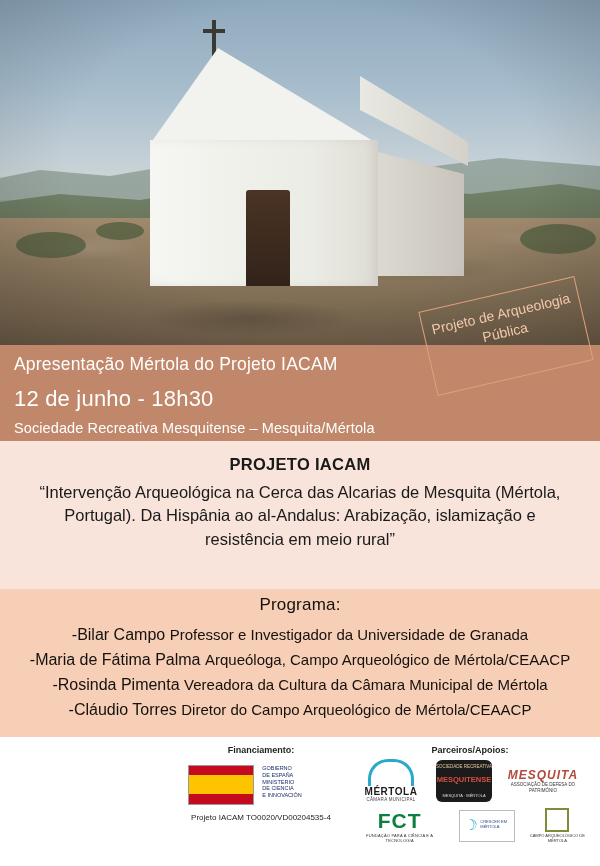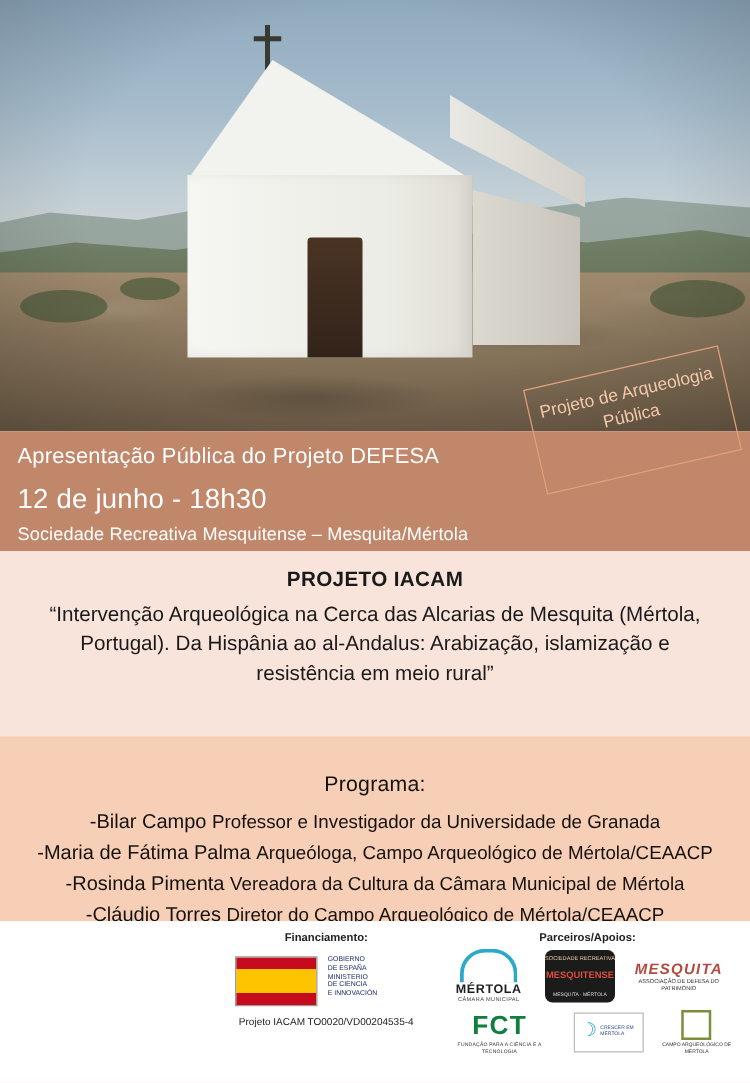--- a/index.html
+++ b/index.html
@@ -192,21 +192,21 @@
     margin-top: 7px;
   }
 
   
   .programa {
     position: absolute;
     left: 0; top: 589px;
     width: 600px; height: 148px;
     background: #f7cfb6;
     box-sizing: border-box;
-    padding: 29px 14px 0 14px;
+    padding: 6px 14px 0 14px;
     text-align: center;
     color: #14110f;
   }
   .programa-h {
     font-size: 17px;
     margin-bottom: 10px;
     letter-spacing: .2px;
   }
   .p-row {
     margin: 5px 0;
@@ -407,21 +407,21 @@
       <div class="chapel-roof"></div>
       <div class="chapel-side"></div>
       <div class="chapel-body"></div>
       <div class="chapel-door"></div>
     </div>
     <div class="photo-vignette"></div>
   </div>
 
   <div class="titlebar">
     <div class="stamp">Projeto de Arqueologia Pública</div>
-    <div class="t-line1">Apresentação Pública do Projeto DEFESA</div>
+    <div class="t-line1">Apresentação Mértola do Projeto IACAM</div>
     <div class="t-line2">12 de junho  -  18h30</div>
     <div class="t-line3">Sociedade Recreativa Mesquitense – Mesquita/Mértola</div>
   </div>
 
   <div class="projectblock">
     <div class="proj-title">PROJETO IACAM</div>
     <div class="proj-sub">“Intervenção Arqueológica na Cerca das Alcarias de Mesquita (Mértola, Portugal). Da Hispânia ao al-Andalus: Arabização, islamização e resistência em meio rural”</div>
   </div>
 
   <div class="programa">

